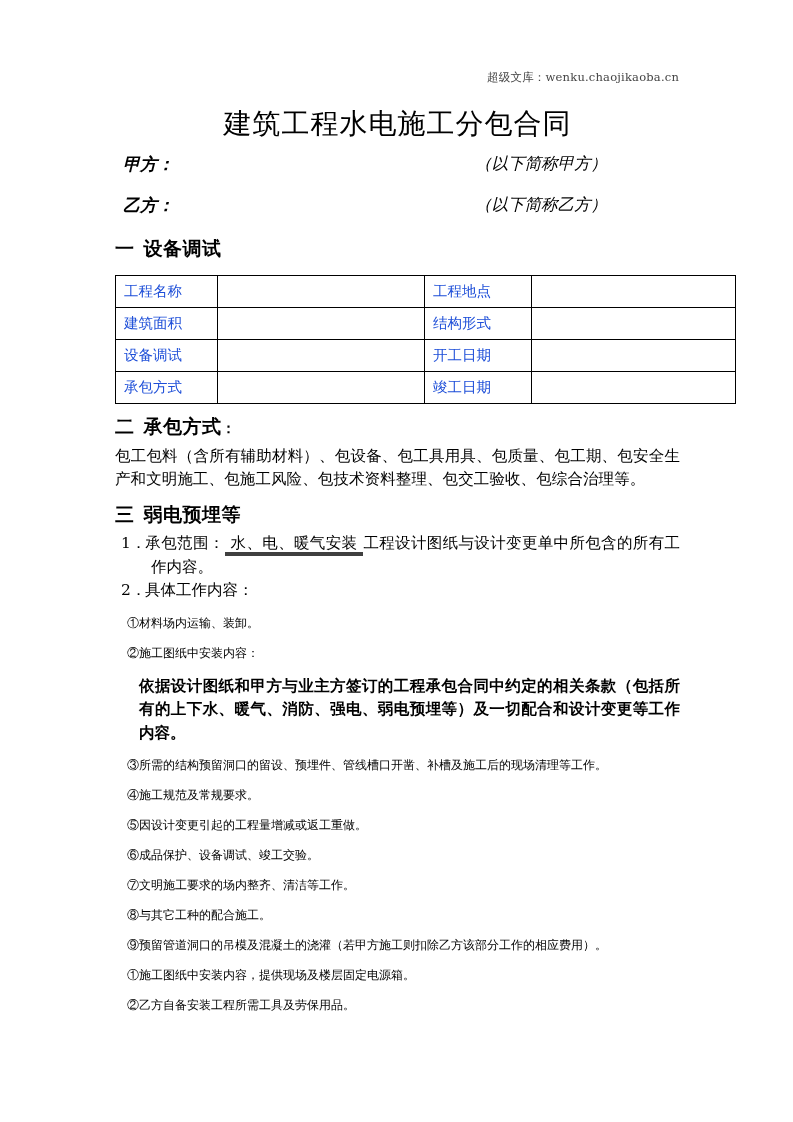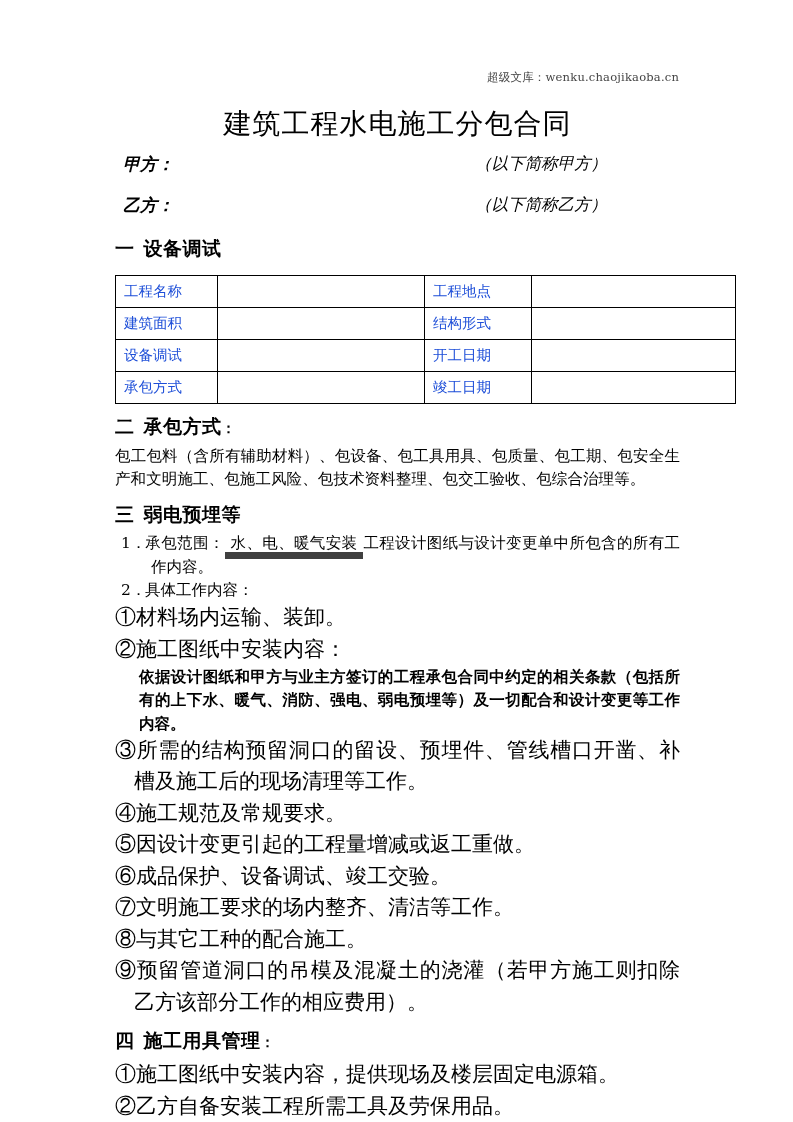--- a/index.html
+++ b/index.html
@@ -104,21 +104,21 @@
 
   .fill-blank {
     display: inline-block;
     min-width: 212px;
     border-bottom: 1px solid #000;
     height: 1em;
     vertical-align: -2px;
   }
 
   .ul-text {
-    border-bottom: 7px solid #404040;
+    border-bottom: 4px solid #404040;
     padding: 0 6px;
   }
 
   
   .sec-heading {
     font-family: "DejaVu Sans", "Liberation Sans", sans-serif;
     font-weight: bold;
     font-size: 19px;
     line-height: 1.3;
     margin: 10px 0 6px 0;
@@ -163,23 +163,23 @@
   }
   .num-item .marker {
     display: inline-block;
     width: 30px;
     text-indent: 0;
     padding-left: 6px;
     box-sizing: border-box;
   }
 
   .circ-item {
-    font-size: 21px;
+    font-size: 12px;
     line-height: 1.5;
-    margin: 0;
+    margin: 12px;
     padding-left: 0;
     text-indent: 0;
     text-align: justify;
     text-justify: inter-ideograph;
   }
   .circ-sub {
     font-size: 15.5px;
     line-height: 1.5;
     margin: 0;
     padding-left: 24px;
@@ -269,20 +269,19 @@
     <p class="circ-item"><span>⑤</span><span>因设计变更引起的工程量增减或返工重做。</span></p>
 
     <p class="circ-item"><span>⑥</span><span>成品保护、设备调试、竣工交验。</span></p>
 
     <p class="circ-item"><span>⑦</span><span>文明施工要求的场内整齐、清洁等工作。</span></p>
 
     <p class="circ-item"><span>⑧</span><span>与其它工种的配合施工。</span></p>
 
     <p class="circ-item hang"><span>⑨</span><span>预留管道洞口的吊模及混凝土的浇灌（若甲方施工则扣除乙方该部分工作的相应费用）。</span></p>
 
-    <div class="sec-heading"><span class="sec-num">四</span><span>施工用具管理</span><span class="sec-suffix">：</span></div>
 
     <p class="circ-item"><span>①</span><span>施工图纸中安装内容，提供现场及楼层固定电源箱。</span></p>
 
     <p class="circ-item"><span>②</span><span>乙方自备安装工程所需工具及劳保用品。</span></p>
 
   </div>
 </div>
 
 </body></html>

